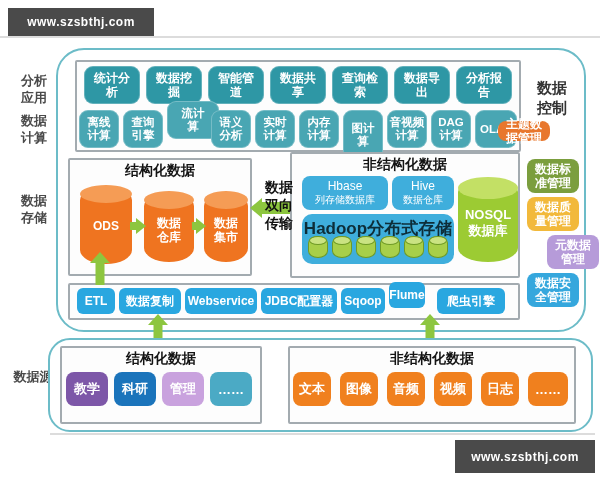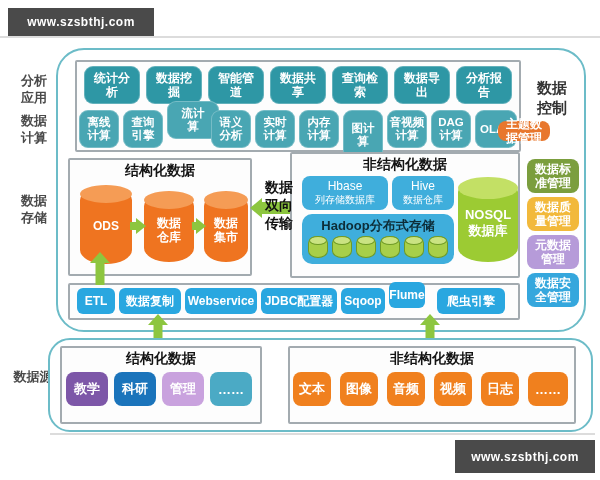--- a/index.html
+++ b/index.html
@@ -17,21 +17,21 @@
   .btn.r1{background:#2E97A5;border-radius:9px;font-size:12px;line-height:14px;box-shadow:inset 0 0 0 1px rgba(255,255,255,.25);}
   .btn.r2{background:#49A6B3;border-radius:9px;font-size:11.5px;line-height:13px;box-shadow:inset 0 0 0 1px rgba(255,255,255,.25);}
   .btn.bus{background:#29A7E0;border-radius:6px;font-size:12px;line-height:13px;}
   .title{font-weight:bold;color:#141414;font-size:14px;text-align:center;}
   .storagebox{background:#3FAEDC;border-radius:8px;color:#fff;font-weight:normal;text-align:center;
       display:flex;flex-direction:column;align-items:center;justify-content:center;line-height:13px;}
   .storagebox span:first-child{font-size:12px;}
   .storagebox span:last-child{font-size:10px;}
   .hadoop{background:#3FAEDC;border-radius:10px;}
   .hadoop-title{position:absolute;left:0;right:0;top:3px;text-align:center;
-      font-weight:bold;font-size:13px;color:#0d2d38;}
+      font-weight:bold;font-size:17px;color:#0d2d38;}
   .cyl{border-radius:50%/14px;}
   .cyl::before{content:"";position:absolute;left:0;right:0;top:-1px;border-radius:50%;}
   .cyl.orange{background:#EF7420;}
   .cyl.orange::before{background:#F59C55;height:18px;}
   .cyl.nosql{background:#9CCB33;}
   .cyl.nosql::before{background:#C3E065;height:22px;}
   .cyl.mini{background:#A8CF49;border:1px solid #6F9A26;border-radius:50%/7px;}
   .cyl.mini::before{background:#CAE382;height:9px;border:1px solid #6F9A26;box-sizing:border-box;}
   .cyl .lbl{position:absolute;left:0;right:0;top:50%;transform:translateY(-40%);
       color:#fff;font-weight:bold;font-size:12px;line-height:14px;text-align:center;z-index:1;}
@@ -44,21 +44,21 @@
   .a-stem-h{position:absolute;left:0;right:8px;top:50%;transform:translateY(-50%);height:8px;background:#8DC63F;}
   .a-head-l2{position:absolute;left:0;top:50%;transform:translateY(-50%);width:0;height:0;
       border-top:10px solid transparent;border-bottom:10px solid transparent;border-right:12px solid #8DC63F;}
   .a-head-r2{position:absolute;right:0;top:50%;transform:translateY(-50%);width:0;height:0;
       border-top:10px solid transparent;border-bottom:10px solid transparent;border-left:12px solid #8DC63F;}
   .a-bar-h{position:absolute;left:10px;right:10px;top:50%;transform:translateY(-50%);height:12px;background:#8DC63F;}
   .transfer-text{font-weight:bold;color:#111;font-size:14px;line-height:18px;text-align:center;z-index:2;}
   .ctrl{border-radius:8px;color:#fff;font-weight:bold;font-size:12px;line-height:14px;
       display:flex;flex-direction:column;align-items:center;justify-content:center;text-align:center;}
   .c1{background:#E8772D;} .c2{background:#7B9E3E;} .c3{background:#F2B93B;}
-  .c4{background:#B69BD9;} .c5{background:#35A7DD;}
+  .c4{background:#B69BD9;margin-left:20px;} .c5{background:#35A7DD;}
   .srcbtn{border-radius:8px;color:#fff;font-weight:bold;font-size:13px;
       display:flex;align-items:center;justify-content:center;text-align:center;}
   .s1{background:#7D57A8;} .s2{background:#1B74BB;} .s3{background:#C9A2DE;}
   .s4{background:#4BAAC5;} .so{background:#F0801E;}
 </style>
 </head>
 <body>
 
 <div class="stage">
 

